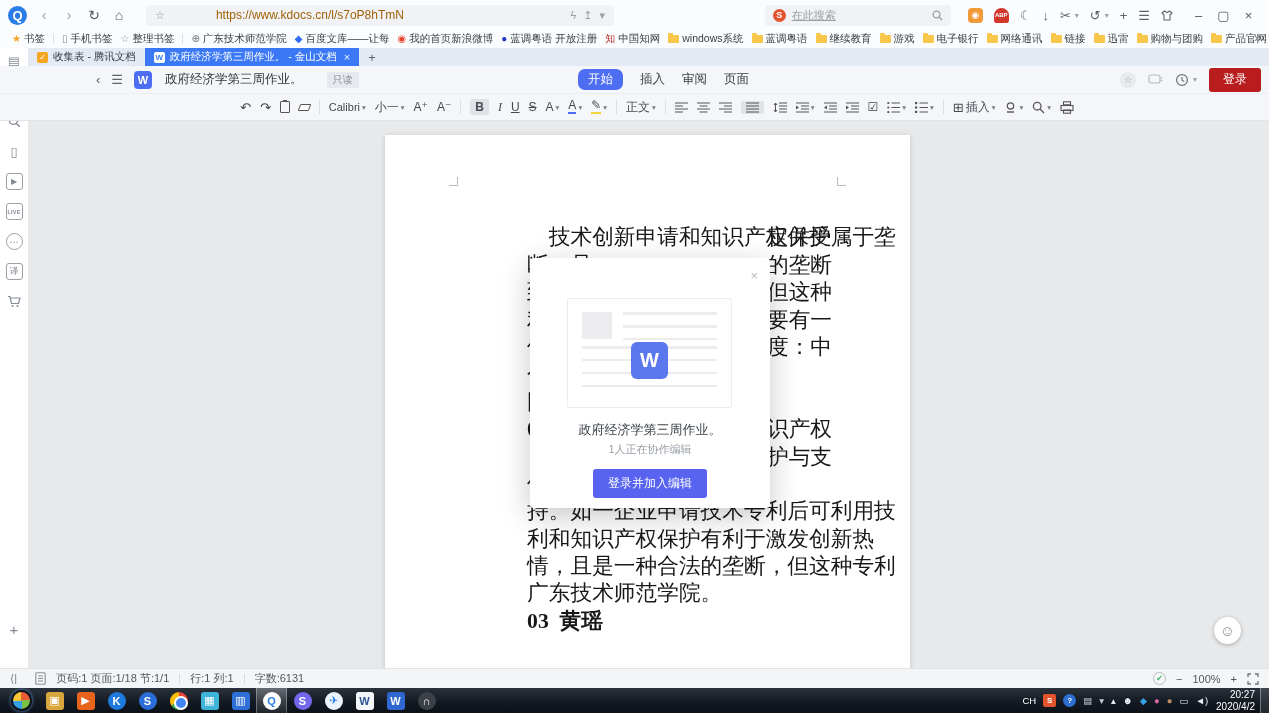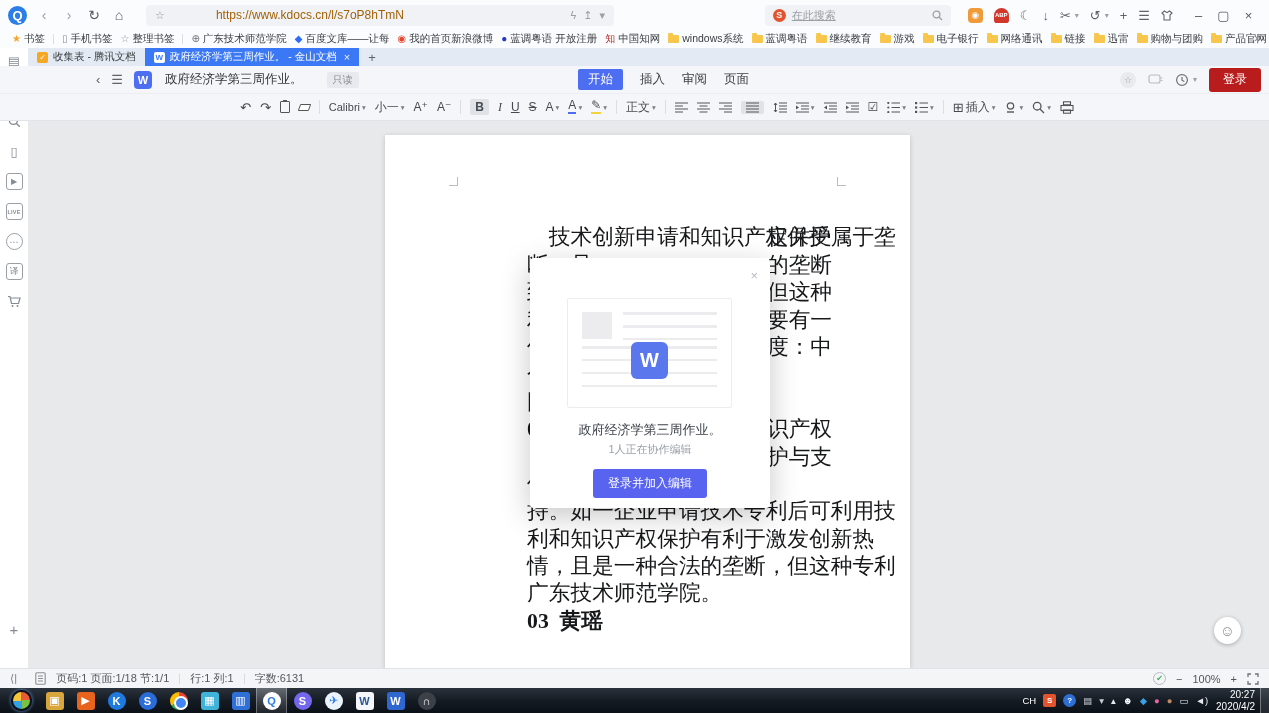--- a/index.html
+++ b/index.html
@@ -70,21 +70,21 @@
   .doc-header{position:absolute;left:0;top:66px;width:100%;height:27px;background:#f4f6f9;
               display:flex;align-items:center;}
   .dh-left{display:flex;align-items:center;gap:11px;margin-left:96px;}
   .dh-ic{color:#5f6368;font-size:13px;}
   .wlogo-sm{width:18px;height:18px;border-radius:4px;color:#fff;font-weight:bold;font-size:11px;
             display:flex;align-items:center;justify-content:center;}
   .dh-title{font-size:12.5px;color:#33373d;margin-left:2px;}
   .badge-ro{background:#e7e9ee;color:#878c93;font-size:10px;padding:1px 6px;border-radius:2px;margin-left:13px;}
   .ribbon{position:absolute;left:578px;top:0;height:27px;display:flex;align-items:center;gap:17px;
           font-size:12.5px;color:#3c4043;}
-  .rt.active{color:#fff;padding:2px 10px;border-radius:2px;}
+  .rt.active{color:#fff;padding:2px 10px;border-radius:7px;}
   .header-right{position:absolute;right:8px;top:0;height:27px;display:flex;align-items:center;gap:12px;}
   .hr-ic{color:#9aa0a6;display:flex;align-items:center;}
   .medal{width:16px;height:16px;border-radius:50%;background:#e8eaee;display:flex;align-items:center;
          justify-content:center;font-size:9px;color:#9aa0a6;}
   .login-btn{color:#fff;font-size:12px;padding:3.5px 14px;border-radius:3px;}
 
   
   .toolbar{position:absolute;left:0;top:93px;width:100%;height:28px;background:#f4f6f9;
            border-top:1px solid #eceef1;border-bottom:1px solid #e0e3e7;display:flex;align-items:center;
            gap:9px;padding-left:240px;font-size:12px;color:#454a50;}

